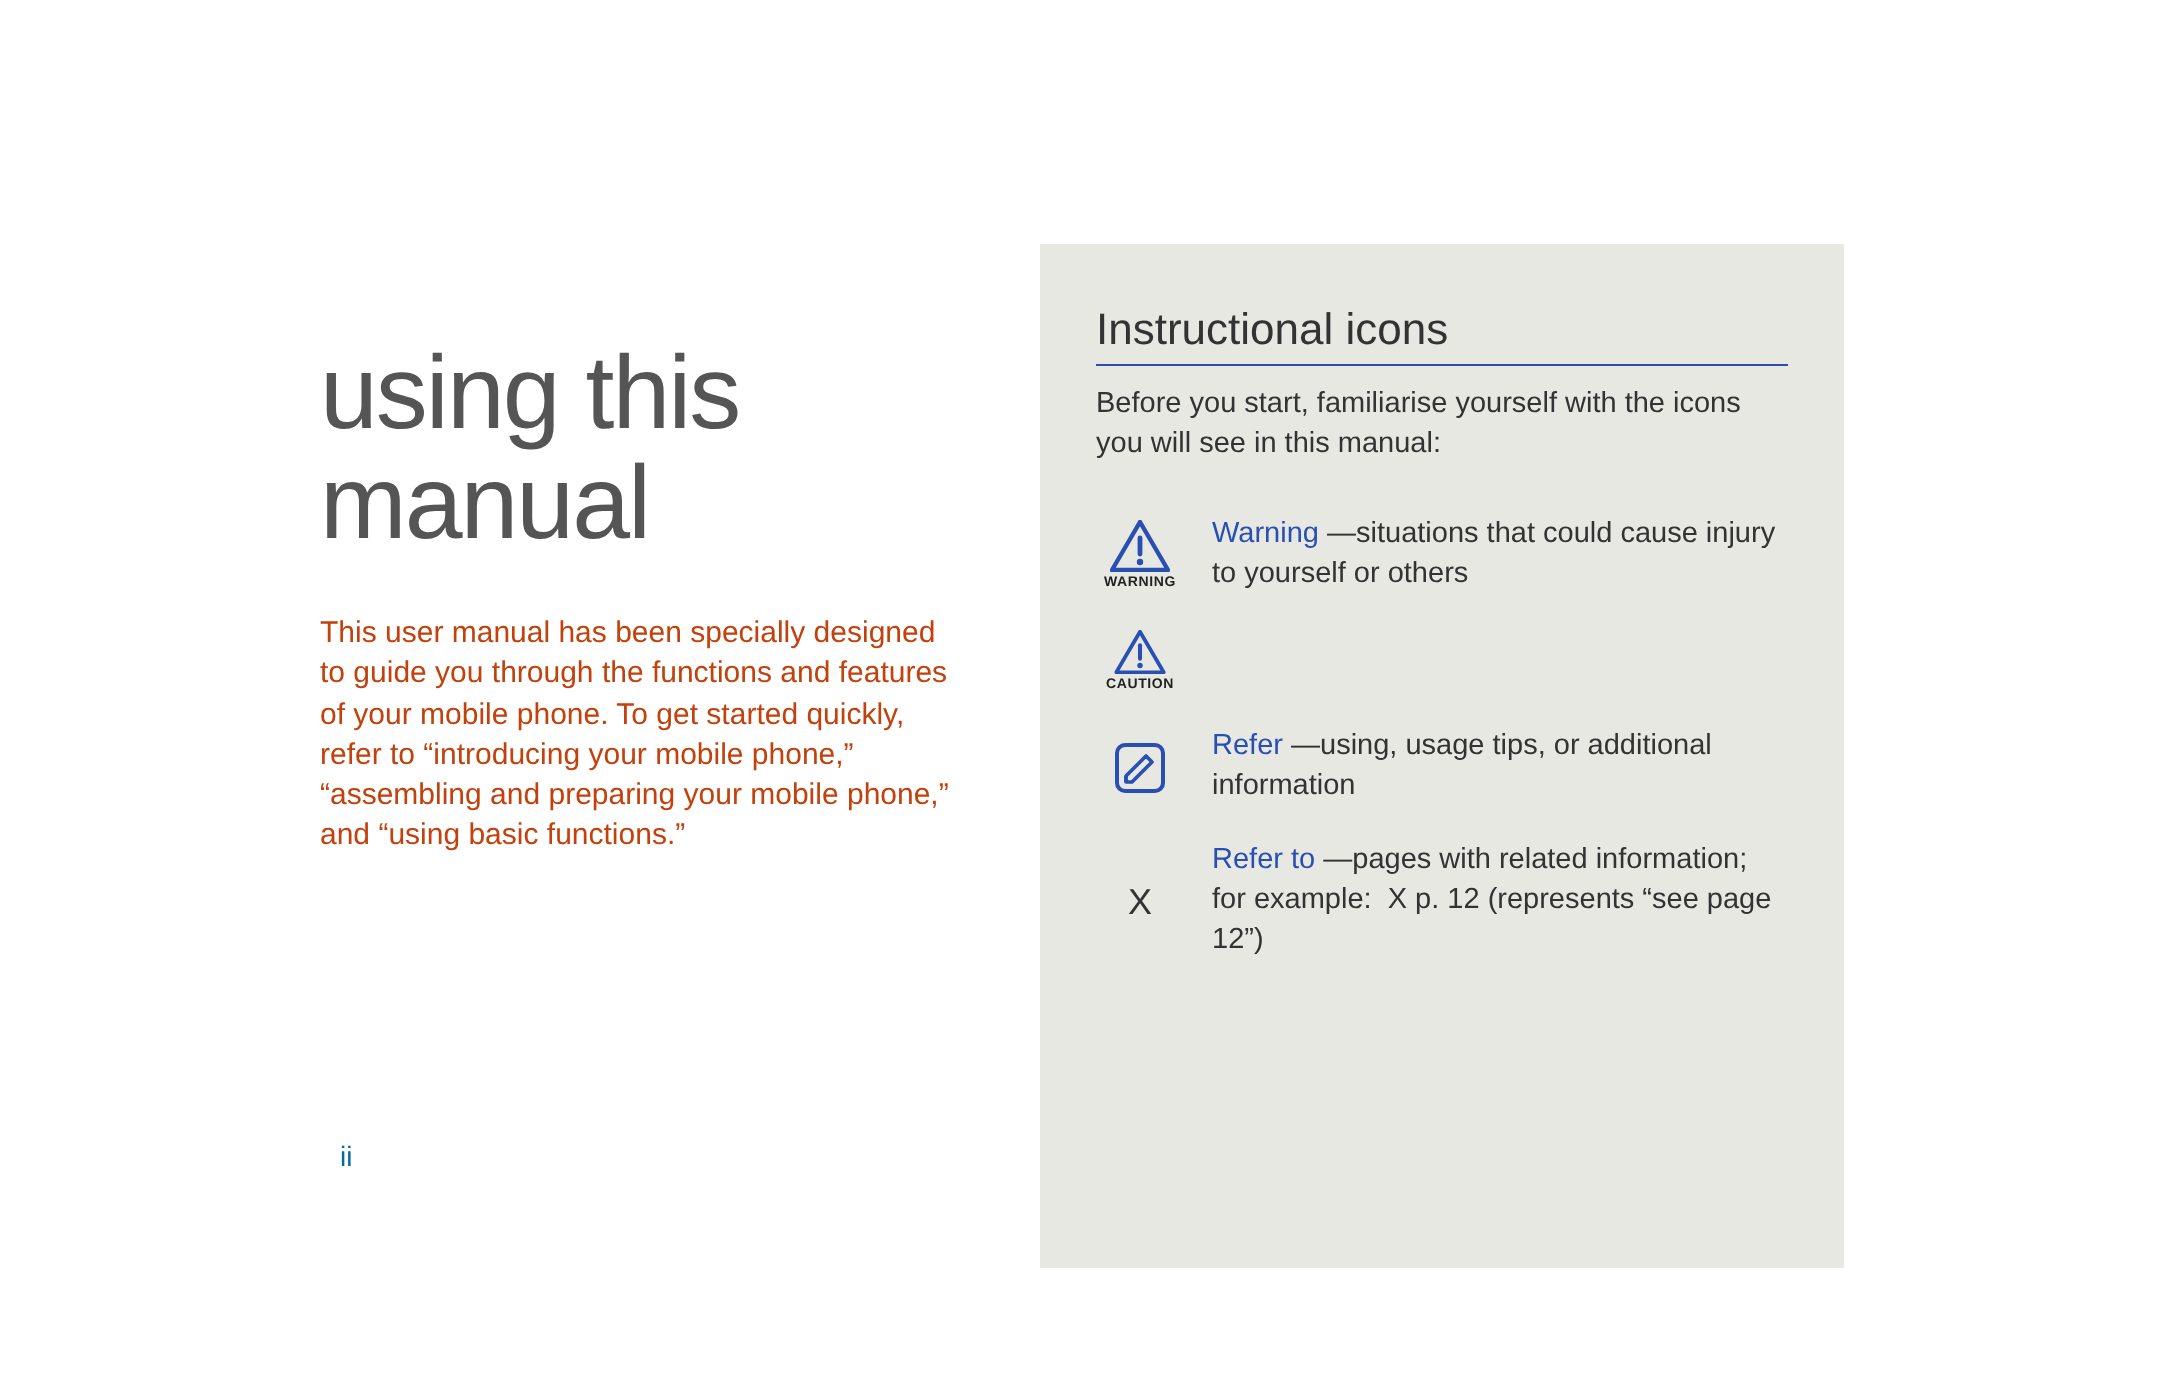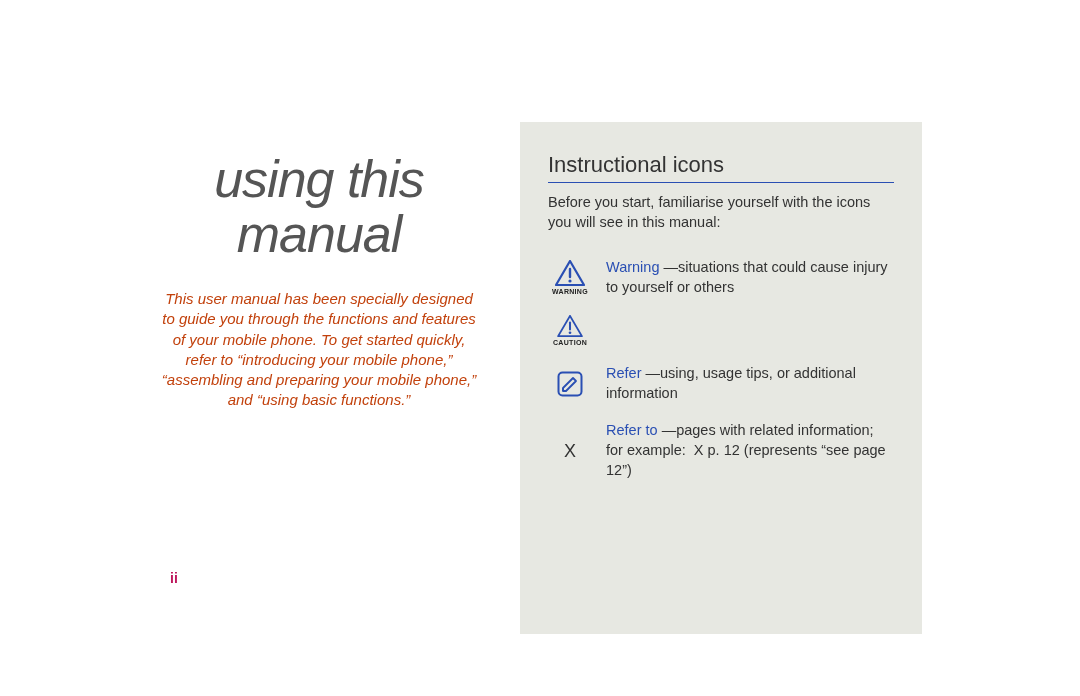--- a/index.html
+++ b/index.html
@@ -6,46 +6,44 @@
   html, body { width: 1080px; height: 696px; background: #ffffff; font-family: Arial, Helvetica, sans-serif; }
   .page {
     position: relative;
     width: 1080px;
     height: 696px;
     background: #ffffff;
   }
   .left-col {
     position: absolute;
     left: 160px;
-    top: 152px;
+    top: 170px;
     width: 318px;
-    text-align: center;
-    font-style: italic;
+    text-align: left;
   }
   .title {
     font-size: 52px;
     font-weight: 300;
     color: #555;
     line-height: 1.05;
     letter-spacing: -1px;
     margin-bottom: 28px;
   }
   .intro {
     font-size: 15px;
     color: #c2410c;
     line-height: 1.35;
     font-weight: 300;
   }
   .pagenum {
     position: absolute;
     left: 170px;
     bottom: 110px;
     font-size: 14px;
-    color: #be185d;
-    font-weight: bold;
+    color: #0369a1;
   }
   .right-col {
     position: absolute;
     left: 520px;
     top: 122px;
     width: 402px;
     height: 512px;
     background: #e7e8e2;
     padding: 30px 28px 24px 28px;
   }

